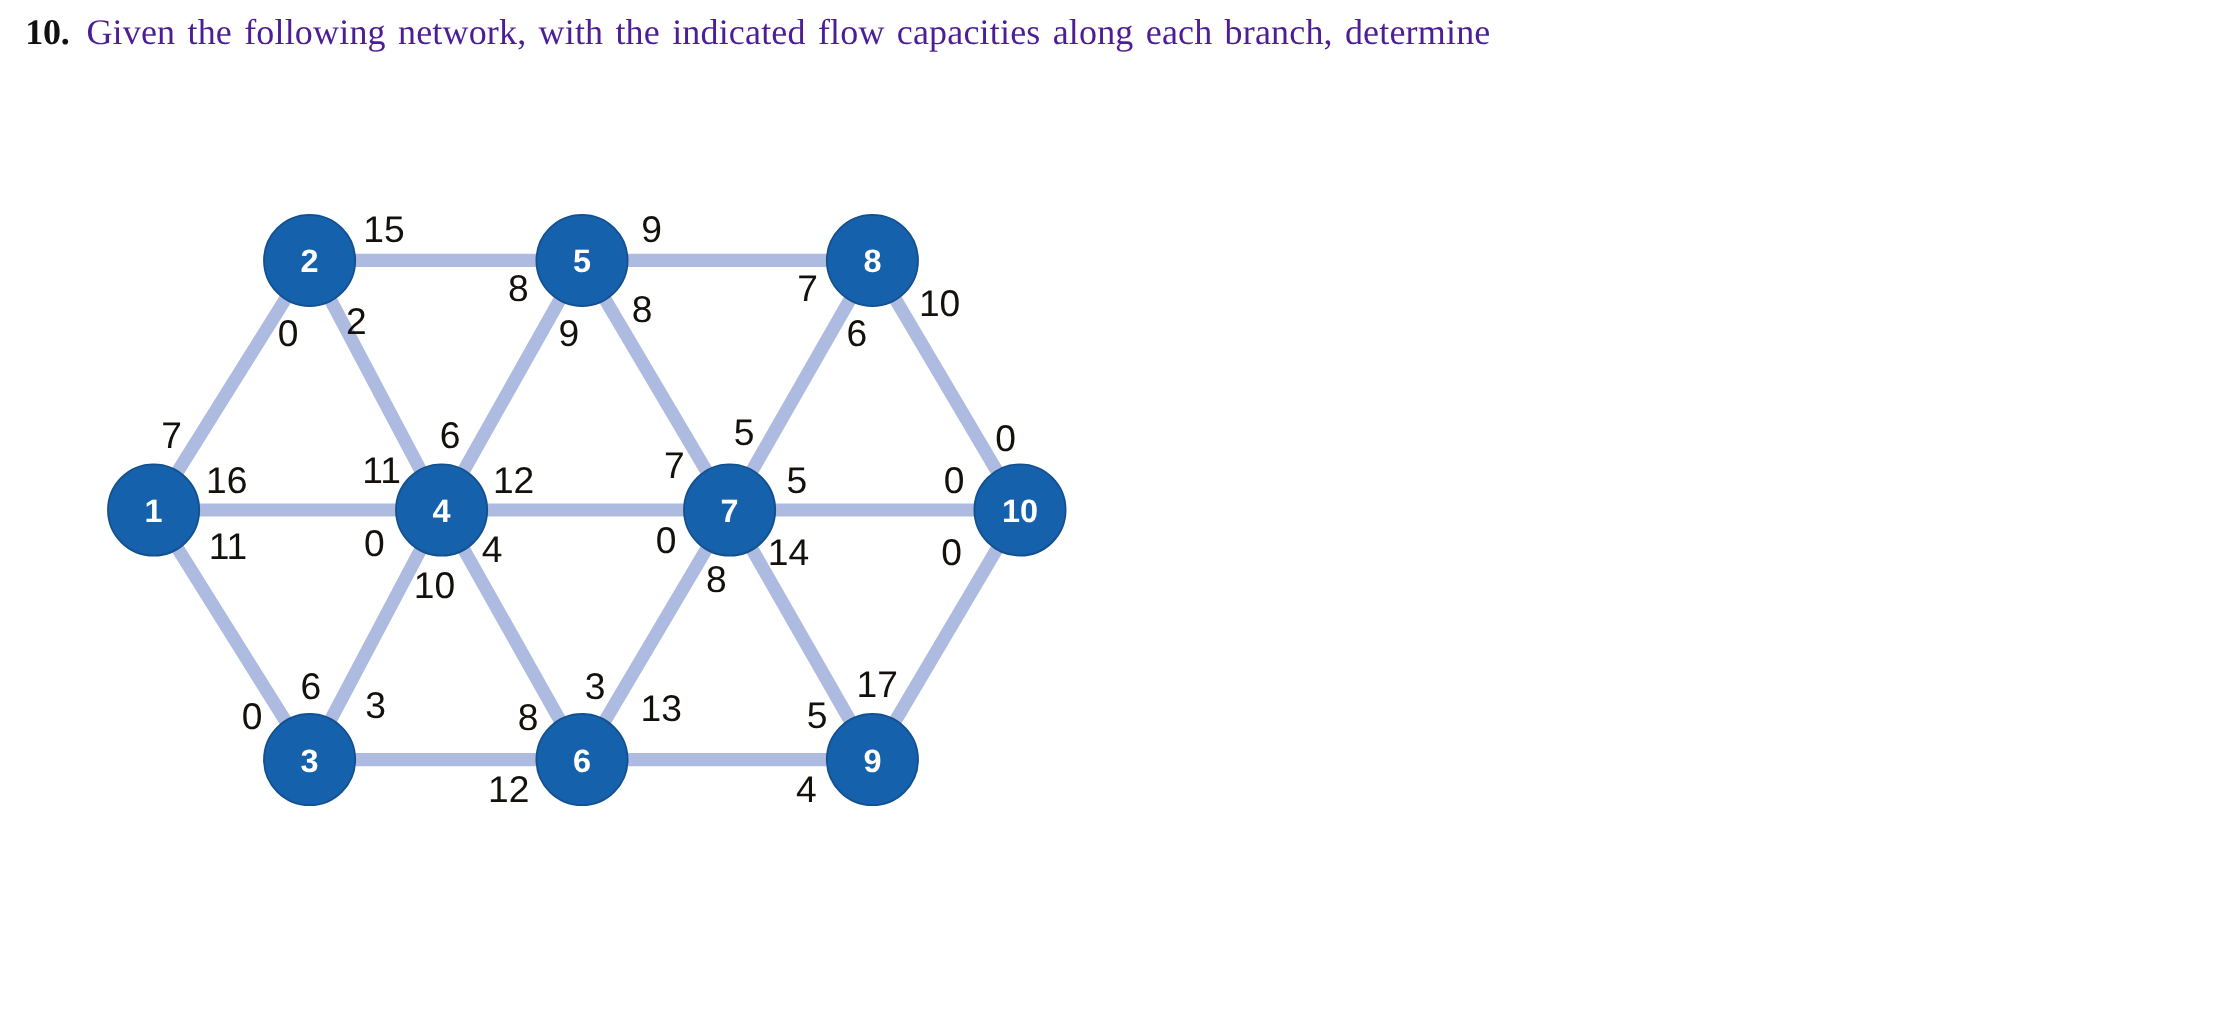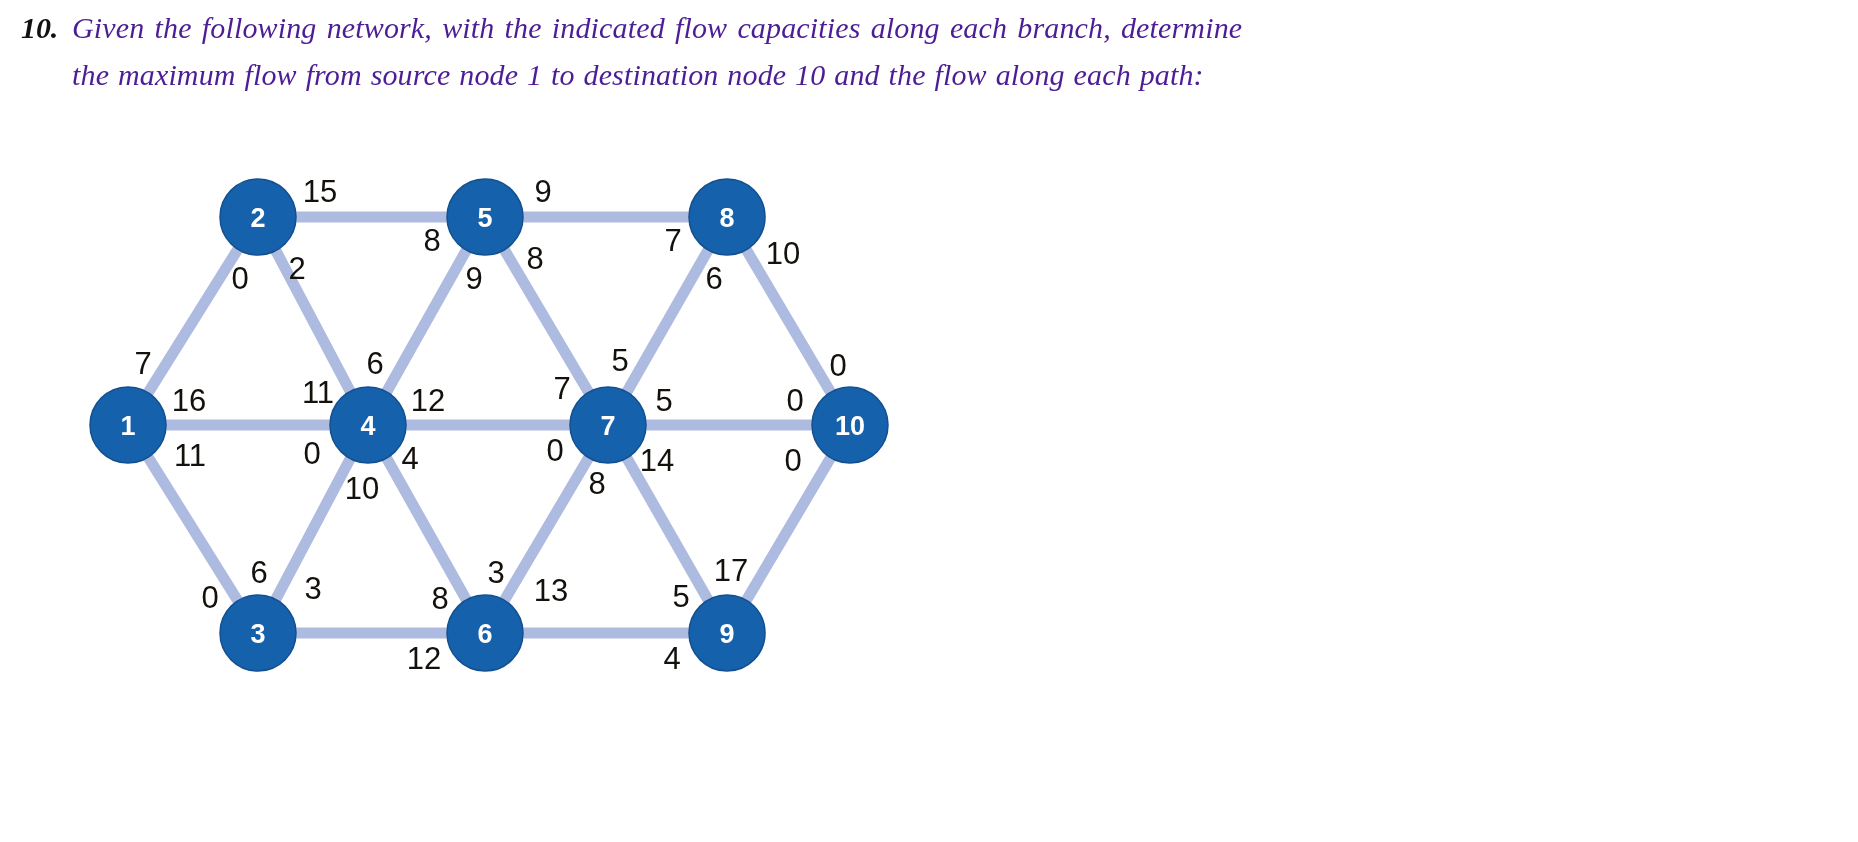--- a/index.html
+++ b/index.html
@@ -16,21 +16,20 @@
   }
 
   
   #question-block {
     position: absolute;
     left: 0;
     top: 0;
     width: 1638px;
     padding-top: 4px;
     box-sizing: border-box;
-    font-style: italic;
   }
   .q-row {
     display: flex;
     align-items: flex-start;
   }
   .q-number {
     font-family: "Liberation Serif", serif;
     font-weight: bold;
     font-size: 30px;
     color: #111111;
@@ -98,21 +97,20 @@
   }
 </style>
 </head>
 <body>
 
 <div id="question-block">
   <div class="q-row">
     <div class="q-number">10.</div>
     <div class="q-text">
       <span class="q-line line1">Given the following network, with the indicated flow capacities along each branch, determine</span>
-      <span class="q-line line2">the maximum flow from source node 1 to destination node 10 and the flow along each path:</span>
     </div>
   </div>
 </div>
 
 <div id="network-figure">
   <svg id="network-svg" width="1000" height="720" viewBox="0 0 1000 720">
     <g id="edges-group">
         <line x1="128" y1="305" x2="258" y2="97" class="edge-line"></line>
         <line x1="128" y1="305" x2="368" y2="305" class="edge-line"></line>
         <line x1="128" y1="305" x2="258" y2="513" class="edge-line"></line>

